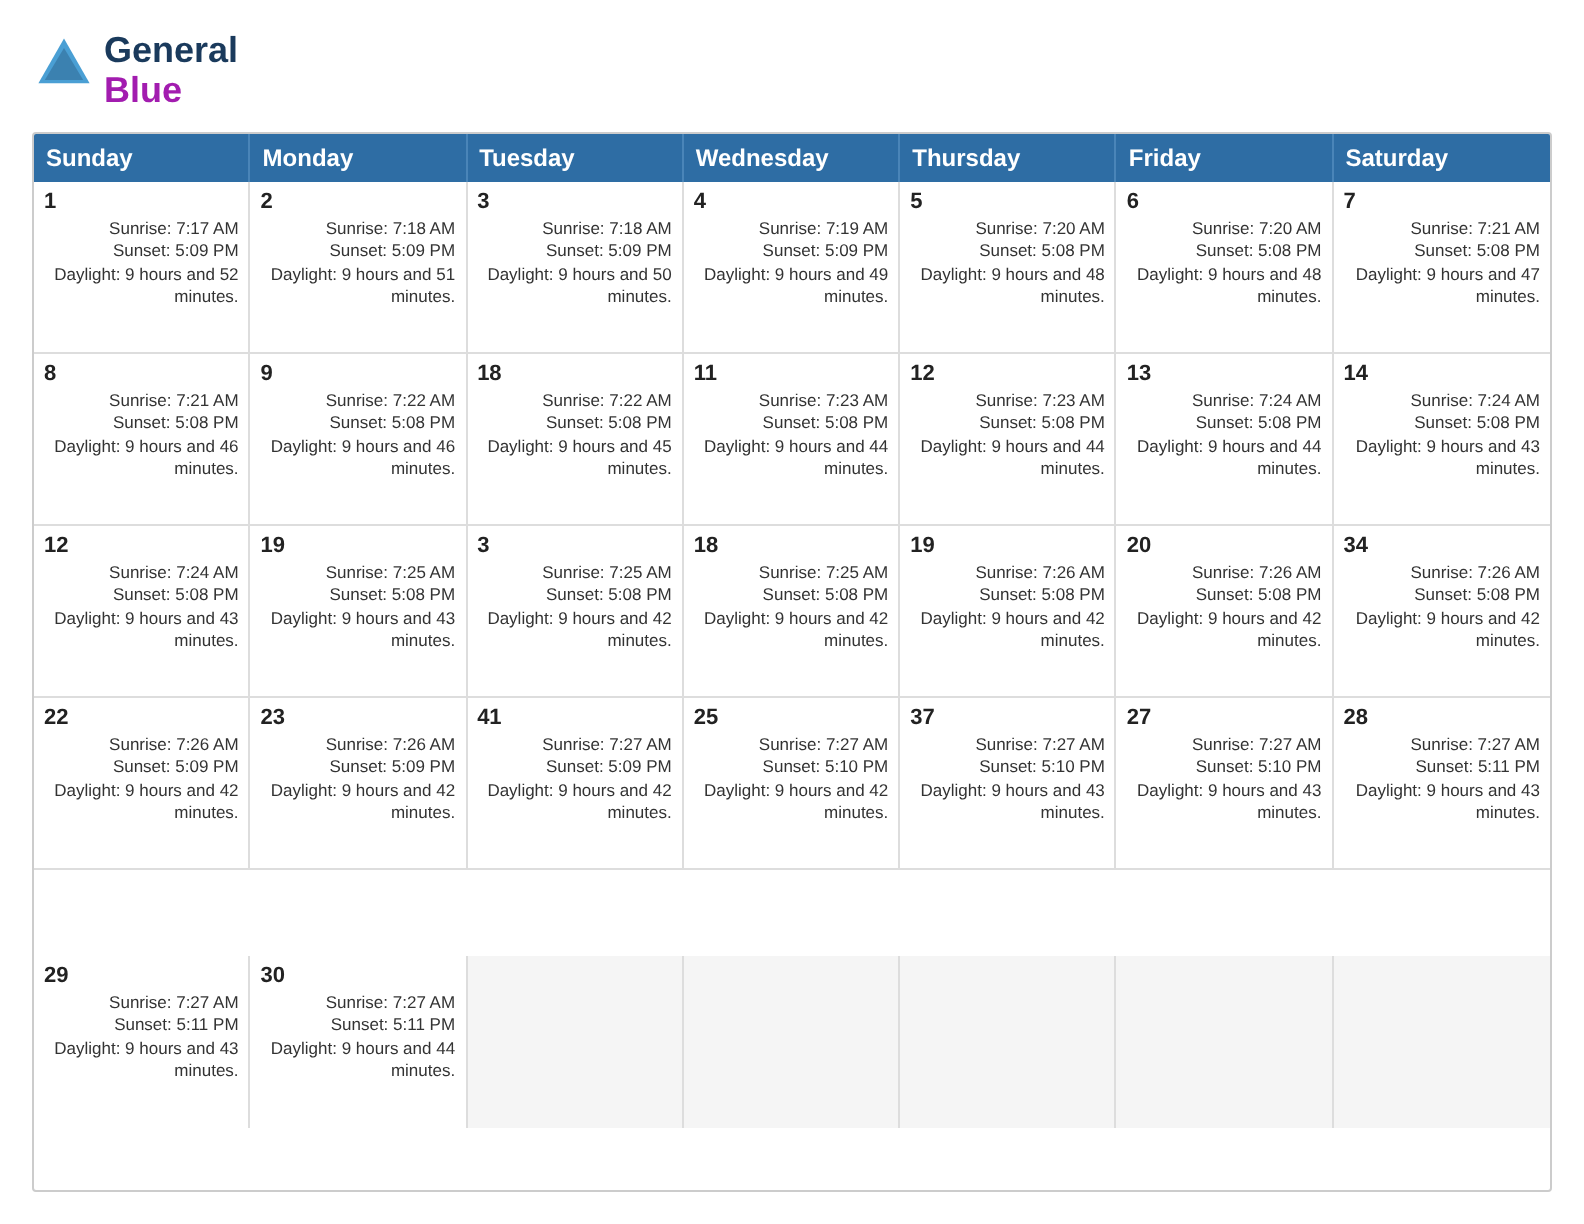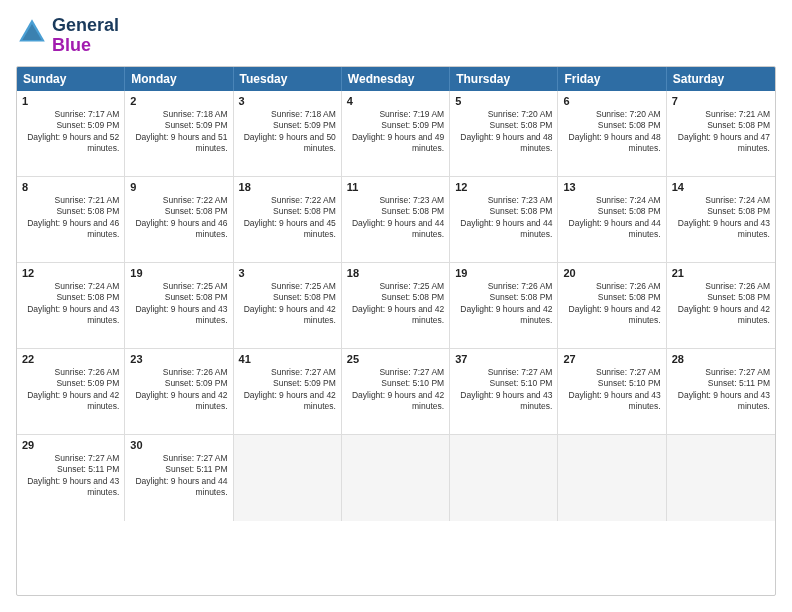--- a/index.html
+++ b/index.html
@@ -225,21 +225,21 @@
           </div>
           <div class="cal-cell">
             <span class="day-num">19</span>
             <div class="cell-text">Sunrise: 7:26 AM<br>Sunset: 5:08 PM<br>Daylight: 9 hours and 42 minutes.</div>
           </div>
           <div class="cal-cell">
             <span class="day-num">20</span>
             <div class="cell-text">Sunrise: 7:26 AM<br>Sunset: 5:08 PM<br>Daylight: 9 hours and 42 minutes.</div>
           </div>
           <div class="cal-cell">
-            <span class="day-num">21</span>
+            <span class="day-num">34</span>
             <div class="cell-text">Sunrise: 7:26 AM<br>Sunset: 5:08 PM<br>Daylight: 9 hours and 42 minutes.</div>
           </div>
         </div>
         <div class="cal-row" style="min-height: 86px;">
           <div class="cal-cell">
             <span class="day-num">22</span>
             <div class="cell-text">Sunrise: 7:26 AM<br>Sunset: 5:09 PM<br>Daylight: 9 hours and 42 minutes.</div>
           </div>
           <div class="cal-cell">
             <span class="day-num">23</span>
@@ -259,21 +259,21 @@
           </div>
           <div class="cal-cell">
             <span class="day-num">27</span>
             <div class="cell-text">Sunrise: 7:27 AM<br>Sunset: 5:10 PM<br>Daylight: 9 hours and 43 minutes.</div>
           </div>
           <div class="cal-cell">
             <span class="day-num">28</span>
             <div class="cell-text">Sunrise: 7:27 AM<br>Sunset: 5:11 PM<br>Daylight: 9 hours and 43 minutes.</div>
           </div>
         </div>
-        <div class="cal-row" style="min-height: 86px;">
+        <div class="cal-row" style="min-height: 86px; margin-top: 43px;">
           <div class="cal-cell">
             <span class="day-num">29</span>
             <div class="cell-text">Sunrise: 7:27 AM<br>Sunset: 5:11 PM<br>Daylight: 9 hours and 43 minutes.</div>
           </div>
           <div class="cal-cell">
             <span class="day-num">30</span>
             <div class="cell-text">Sunrise: 7:27 AM<br>Sunset: 5:11 PM<br>Daylight: 9 hours and 44 minutes.</div>
           </div>
           <div class="cal-cell empty"></div>
           <div class="cal-cell empty"></div>

